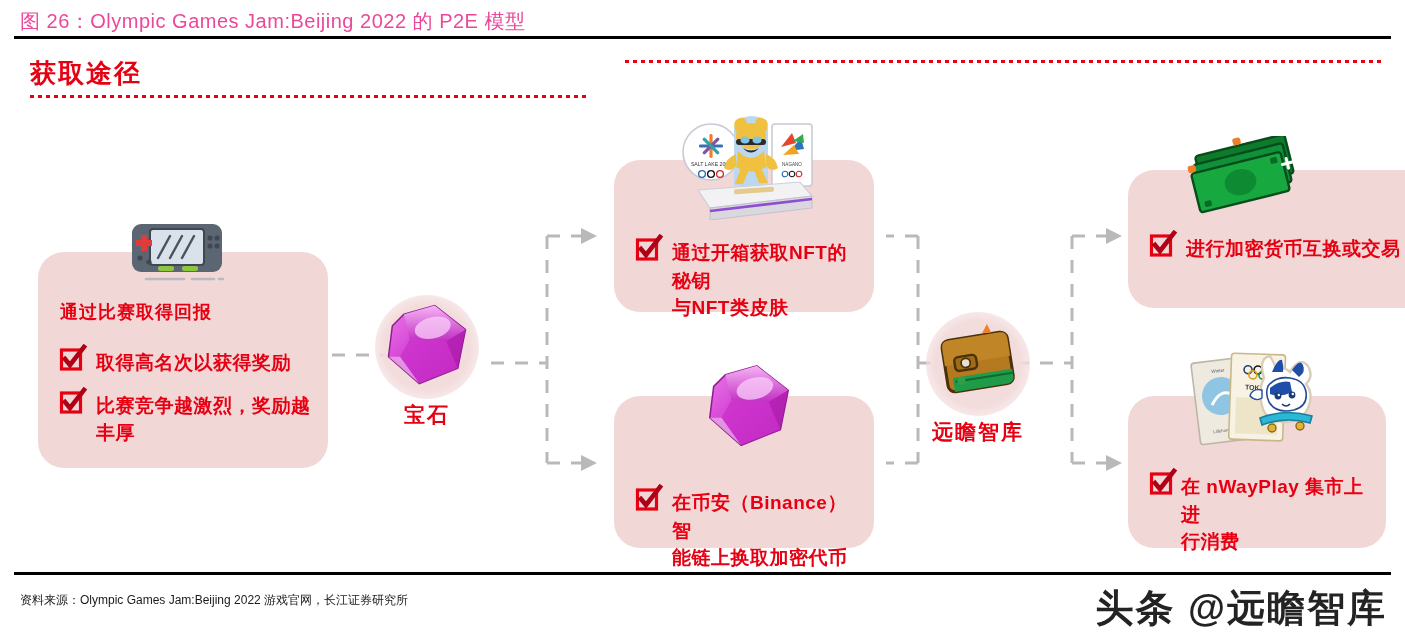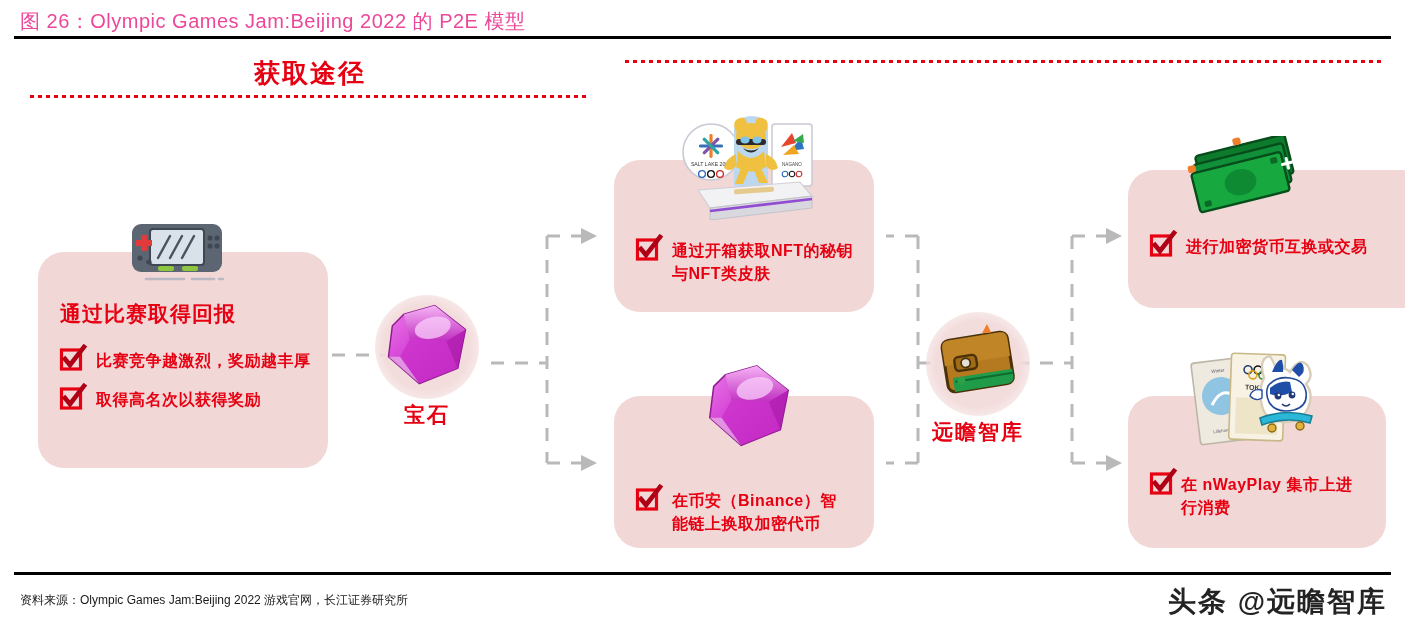--- a/index.html
+++ b/index.html
@@ -16,26 +16,26 @@
   .rule-top{
     position:absolute;left:14px;top:36px;width:1377px;height:3px;background:#000;
   }
   .rule-bottom{
     position:absolute;left:14px;top:572px;width:1377px;height:3px;background:#000;
   }
   .source{
     position:absolute;left:20px;top:592px;font-size:12px;color:#1a1a1a;white-space:nowrap;
   }
   .watermark{
-    position:absolute;right:18px;top:583px;font-size:28px;color:#111;
+    position:absolute;right:18px;top:583px;font-size:38px;color:#111;
     font-weight:bold;letter-spacing:2px;white-space:nowrap;opacity:.92;
   }
 
   
-  .sec-head{position:absolute;text-align:center;}
+  .sec-head{position:absolute;}
   .sec-head .txt{
     font-size:26px;font-weight:bold;color:#e60012;letter-spacing:2px;white-space:nowrap;
   }
   .sec-head .dots{
     margin-top:4px;height:3px;
     background-image:linear-gradient(to right,#e60012 0 4px,transparent 4px 8px);
     background-size:8px 3px;background-repeat:repeat-x;
   }
   #sec-left{left:30px;top:56px;}
   #sec-left .dots{width:560px;}
@@ -47,21 +47,21 @@
     position:absolute;background:#f2d7d7;border-radius:26px;box-sizing:border-box;
   }
   .card .card-title{
     position:absolute;font-size:17px;font-weight:bold;color:#e60012;letter-spacing:1px;
     white-space:nowrap;
   }
   .bullets{position:absolute;left:22px;right:14px;}
   .bullet{display:flex;align-items:flex-start;margin-bottom:14px;}
   .bullet:last-child{margin-bottom:0;}
   .bullet .btext{
-    font-size:16px;font-weight:bold;color:#e60012;line-height:1.45;
+    font-size:19px;font-weight:bold;color:#e60012;line-height:1.45;
     letter-spacing:.5px;margin-left:12px;margin-top:1px;
   }
   .chk{position:relative;width:24px;height:24px;flex:0 0 24px;margin-top:1px;}
   .chk svg{position:absolute;left:-1px;top:-5px;}
 
   
   .hub{position:absolute;text-align:center;}
   .hub .disc{
     width:104px;height:104px;border-radius:50%;
     background:radial-gradient(circle at 50% 50%,#f3dcdc 0%,#f3dcdc 58%,rgba(243,220,220,.25) 85%,rgba(243,220,220,0) 100%);
@@ -114,39 +114,39 @@
 <svg class="conn" style="left:1012px;top:218px;" width="110" height="260">
   <path d="M4 145 H60" stroke="#b9b9b9" stroke-width="3" stroke-dasharray="13,11" fill="none"></path>
   <path d="M60 18 V245" stroke="#b9b9b9" stroke-width="3" stroke-dasharray="13,11" fill="none"></path>
   <path d="M60 18 H95" stroke="#b9b9b9" stroke-width="3" stroke-dasharray="13,11" fill="none"></path>
   <path d="M60 245 H95" stroke="#b9b9b9" stroke-width="3" stroke-dasharray="13,11" fill="none"></path>
   <polygon points="94,10 110,18 94,26" fill="#b9b9b9"></polygon>
   <polygon points="94,237 110,245 94,253" fill="#b9b9b9"></polygon>
 </svg>
 
 <div class="card" style="left:38px;top:252px;width:290px;height:216px;">
-  <div class="card-title" style="left:22px;top:48px;font-size:21px;">通过比赛取得回报</div>
+  <div class="card-title" style="left:22px;top:48px;font-size:18px;">通过比赛取得回报</div>
   <div class="bullets" style="top:96px;">
     <div class="bullet">
       <span class="chk">
         <svg width="30" height="30" viewBox="0 0 30 30">
           <rect x="2.5" y="6" width="19" height="19" fill="none" stroke="#e60012" stroke-width="3.2"></rect>
           <path d="M6 15 L11 21 L25 3" fill="none" stroke="#b00016" stroke-width="4.6" stroke-linecap="square"></path>
         </svg>
       </span>
+      <span class="btext">取得高名次以获得奖励</span>
+    </div>
+    <div class="bullet">
+      <span class="chk">
+        <svg width="30" height="30" viewBox="0 0 30 30">
+          <rect x="2.5" y="6" width="19" height="19" fill="none" stroke="#e60012" stroke-width="3.2"></rect>
+          <path d="M6 15 L11 21 L25 3" fill="none" stroke="#b00016" stroke-width="4.6" stroke-linecap="square"></path>
+        </svg>
+      </span>
       <span class="btext">比赛竞争越激烈，奖励越丰厚</span>
-    </div>
-    <div class="bullet">
-      <span class="chk">
-        <svg width="30" height="30" viewBox="0 0 30 30">
-          <rect x="2.5" y="6" width="19" height="19" fill="none" stroke="#e60012" stroke-width="3.2"></rect>
-          <path d="M6 15 L11 21 L25 3" fill="none" stroke="#b00016" stroke-width="4.6" stroke-linecap="square"></path>
-        </svg>
-      </span>
-      <span class="btext">取得高名次以获得奖励</span>
     </div>
   </div>
 </div>
 
 <div class="illus" style="left:122px;top:218px;">
   <svg width="110" height="78" viewBox="0 0 110 78">
     <rect x="10" y="6" width="90" height="48" rx="9" fill="#5c6673"></rect>
     <rect x="28" y="11" width="54" height="36" rx="3" fill="#d9e2ea" stroke="#3e4752" stroke-width="2"></rect>
     <g stroke="#4a535e" stroke-width="2.4" stroke-linecap="round">
       <line x1="36" y1="40" x2="48" y2="18"></line>

